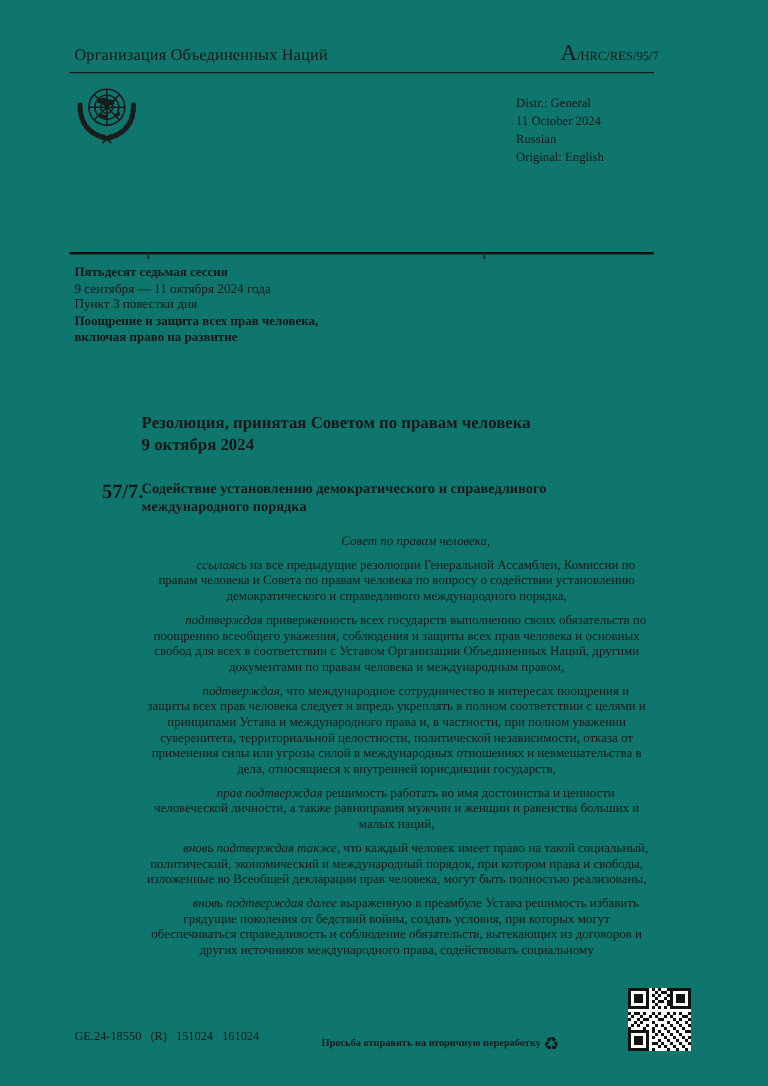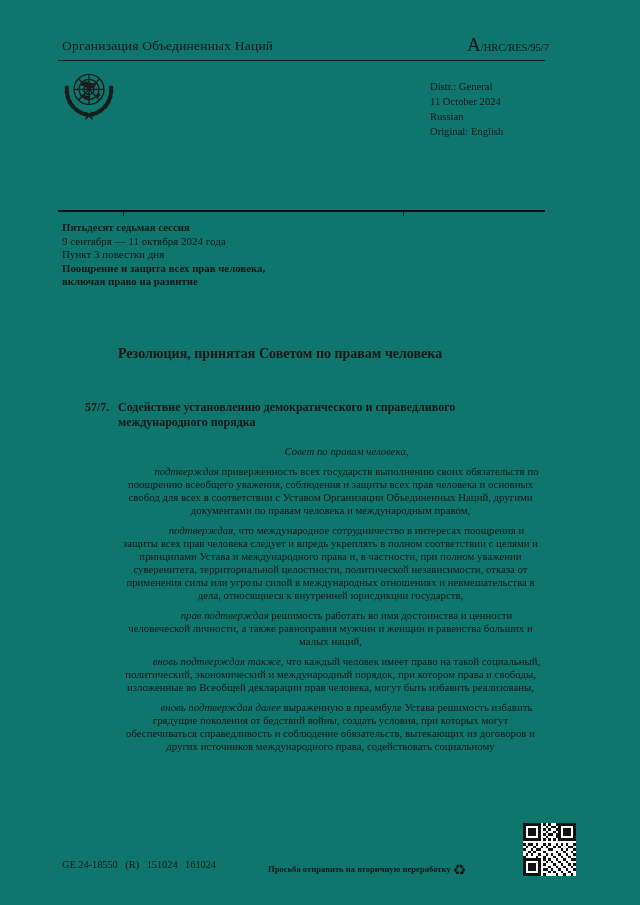--- a/index.html
+++ b/index.html
@@ -22,21 +22,21 @@
   .tick1{left:123px;} .tick2{left:403px;}
   
   .session{position:absolute;left:62px;top:221px;width:330px;line-height:13.6px;}
   .session .council{font-size:12.6px;font-weight:700;margin-bottom:2px;}
   .session .sess{font-size:10.8px;font-weight:700;}
   .session .plain{font-size:11px;}
   .session .agenda-title{font-size:10.8px;font-weight:700;}
   
   .res-title{position:absolute;left:118px;top:345px;font-size:14px;font-weight:700;line-height:17.5px;width:430px;}
   .res-head{position:absolute;left:85px;top:400px;display:flex;width:440px;}
-  .res-num{font-size:12px;font-weight:700;width:33px;flex:0 0 33px;}
+  .res-num{font-size:17px;font-weight:700;width:33px;flex:0 0 33px;}
   .res-heading{font-size:12px;font-weight:700;line-height:15.2px;max-width:392px;}
   .body-text{position:absolute;left:118px;top:445px;width:425px;font-size:10.8px;line-height:12.9px;text-align:justify;}
   .body-text p{margin:0 0 7.4px 0;text-indent:32px;text-align:center;}
   .salutation{font-style:italic;text-align:left;}
   .lead{font-style:italic;}
   
   .footer-ref{position:absolute;left:62px;top:859px;font-size:10.3px;word-spacing:5px;}
   .recycle-note{position:absolute;left:268px;top:861px;font-size:8.6px;font-weight:700;white-space:nowrap;}
   .recycle-icon{font-family:"DejaVu Sans",sans-serif;font-size:15px;font-weight:400;vertical-align:-3px;margin-left:2px;}
   .qr{position:absolute;left:523px;top:823px;width:53px;height:53px;}
@@ -91,33 +91,35 @@
   <div class="session">
     <div class="sess">Пятьдесят седьмая сессия</div>
     <div class="plain">9 сентября — 11 октября 2024 года</div>
     <div class="plain">Пункт 3 повестки дня</div>
     <div class="agenda-title">Поощрение и защита всех прав человека,</div>
     <div class="agenda-title">включая право на развитие</div>
   </div>
 
   <div class="res-title">
     <div>Резолюция, принятая Советом по правам человека</div>
+    <div>9 октября 2024</div>
   </div>
 
   <div class="res-head">
     <div class="res-num">57/7.</div>
     <div class="res-heading">Содействие установлению демократического и справедливого международного порядка</div>
   </div>
 
   <div class="body-text">
     <p class="salutation">Совет по правам человека,</p>
+    <p><span class="lead">ссылаясь</span><span> на все предыдущие резолюции Генеральной Ассамблеи, Комиссии по правам человека и Совета по правам человека по вопросу о содействии установлению демократического и справедливого международного порядка,</span></p>
     <p><span class="lead">подтверждая</span><span> приверженность всех государств выполнению своих обязательств по поощрению всеобщего уважения, соблюдения и защиты всех прав человека и основных свобод для всех в соответствии с Уставом Организации Объединенных Наций, другими документами по правам человека и международным правом,</span></p>
     <p><span class="lead">подтверждая</span><span>, что международное сотрудничество в интересах поощрения и защиты всех прав человека следует и впредь укреплять в полном соответствии с целями и принципами Устава и международного права и, в частности, при полном уважении суверенитета, территориальной целостности, политической независимости, отказа от применения силы или угрозы силой в международных отношениях и невмешательства в дела, относящиеся к внутренней юрисдикции государств,</span></p>
     <p><span class="lead">прав подтверждая</span><span> решимость работать во имя достоинства и ценности человеческой личности, а также равноправия мужчин и женщин и равенства больших и малых наций,</span></p>
-    <p><span class="lead">вновь подтверждая также</span><span>, что каждый человек имеет право на такой социальный, политический, экономический и международный порядок, при котором права и свободы, изложенные во Всеобщей декларации прав человека, могут быть избавить реализованы,</span></p>
+    <p><span class="lead">вновь подтверждая также</span><span>, что каждый человек имеет право на такой социальный, политический, экономический и международный порядок, при котором права и свободы, изложенные во Всеобщей декларации прав человека, могут быть полностью реализованы,</span></p>
     <p><span class="lead">вновь подтверждая далее</span><span> выраженную в преамбуле Устава решимость избавить грядущие поколения от бедствий войны, создать условия, при которых могут обеспечиваться справедливость и соблюдение обязательств, вытекающих из договоров и других источников международного права, содействовать социальному</span></p>
   </div>
 
   <div class="footer-ref">GE.24-18550 (R) 151024 161024</div>
   <div class="recycle-note"><span>Просьба отправить на вторичную переработку</span><span class="recycle-icon">♻</span></div>
 
   <div class="qr">
     <svg viewBox="0 0 21 21" xmlns="http://www.w3.org/2000/svg">
       <rect width="21" height="21" fill="#fff"></rect>
       <g fill="#111">

